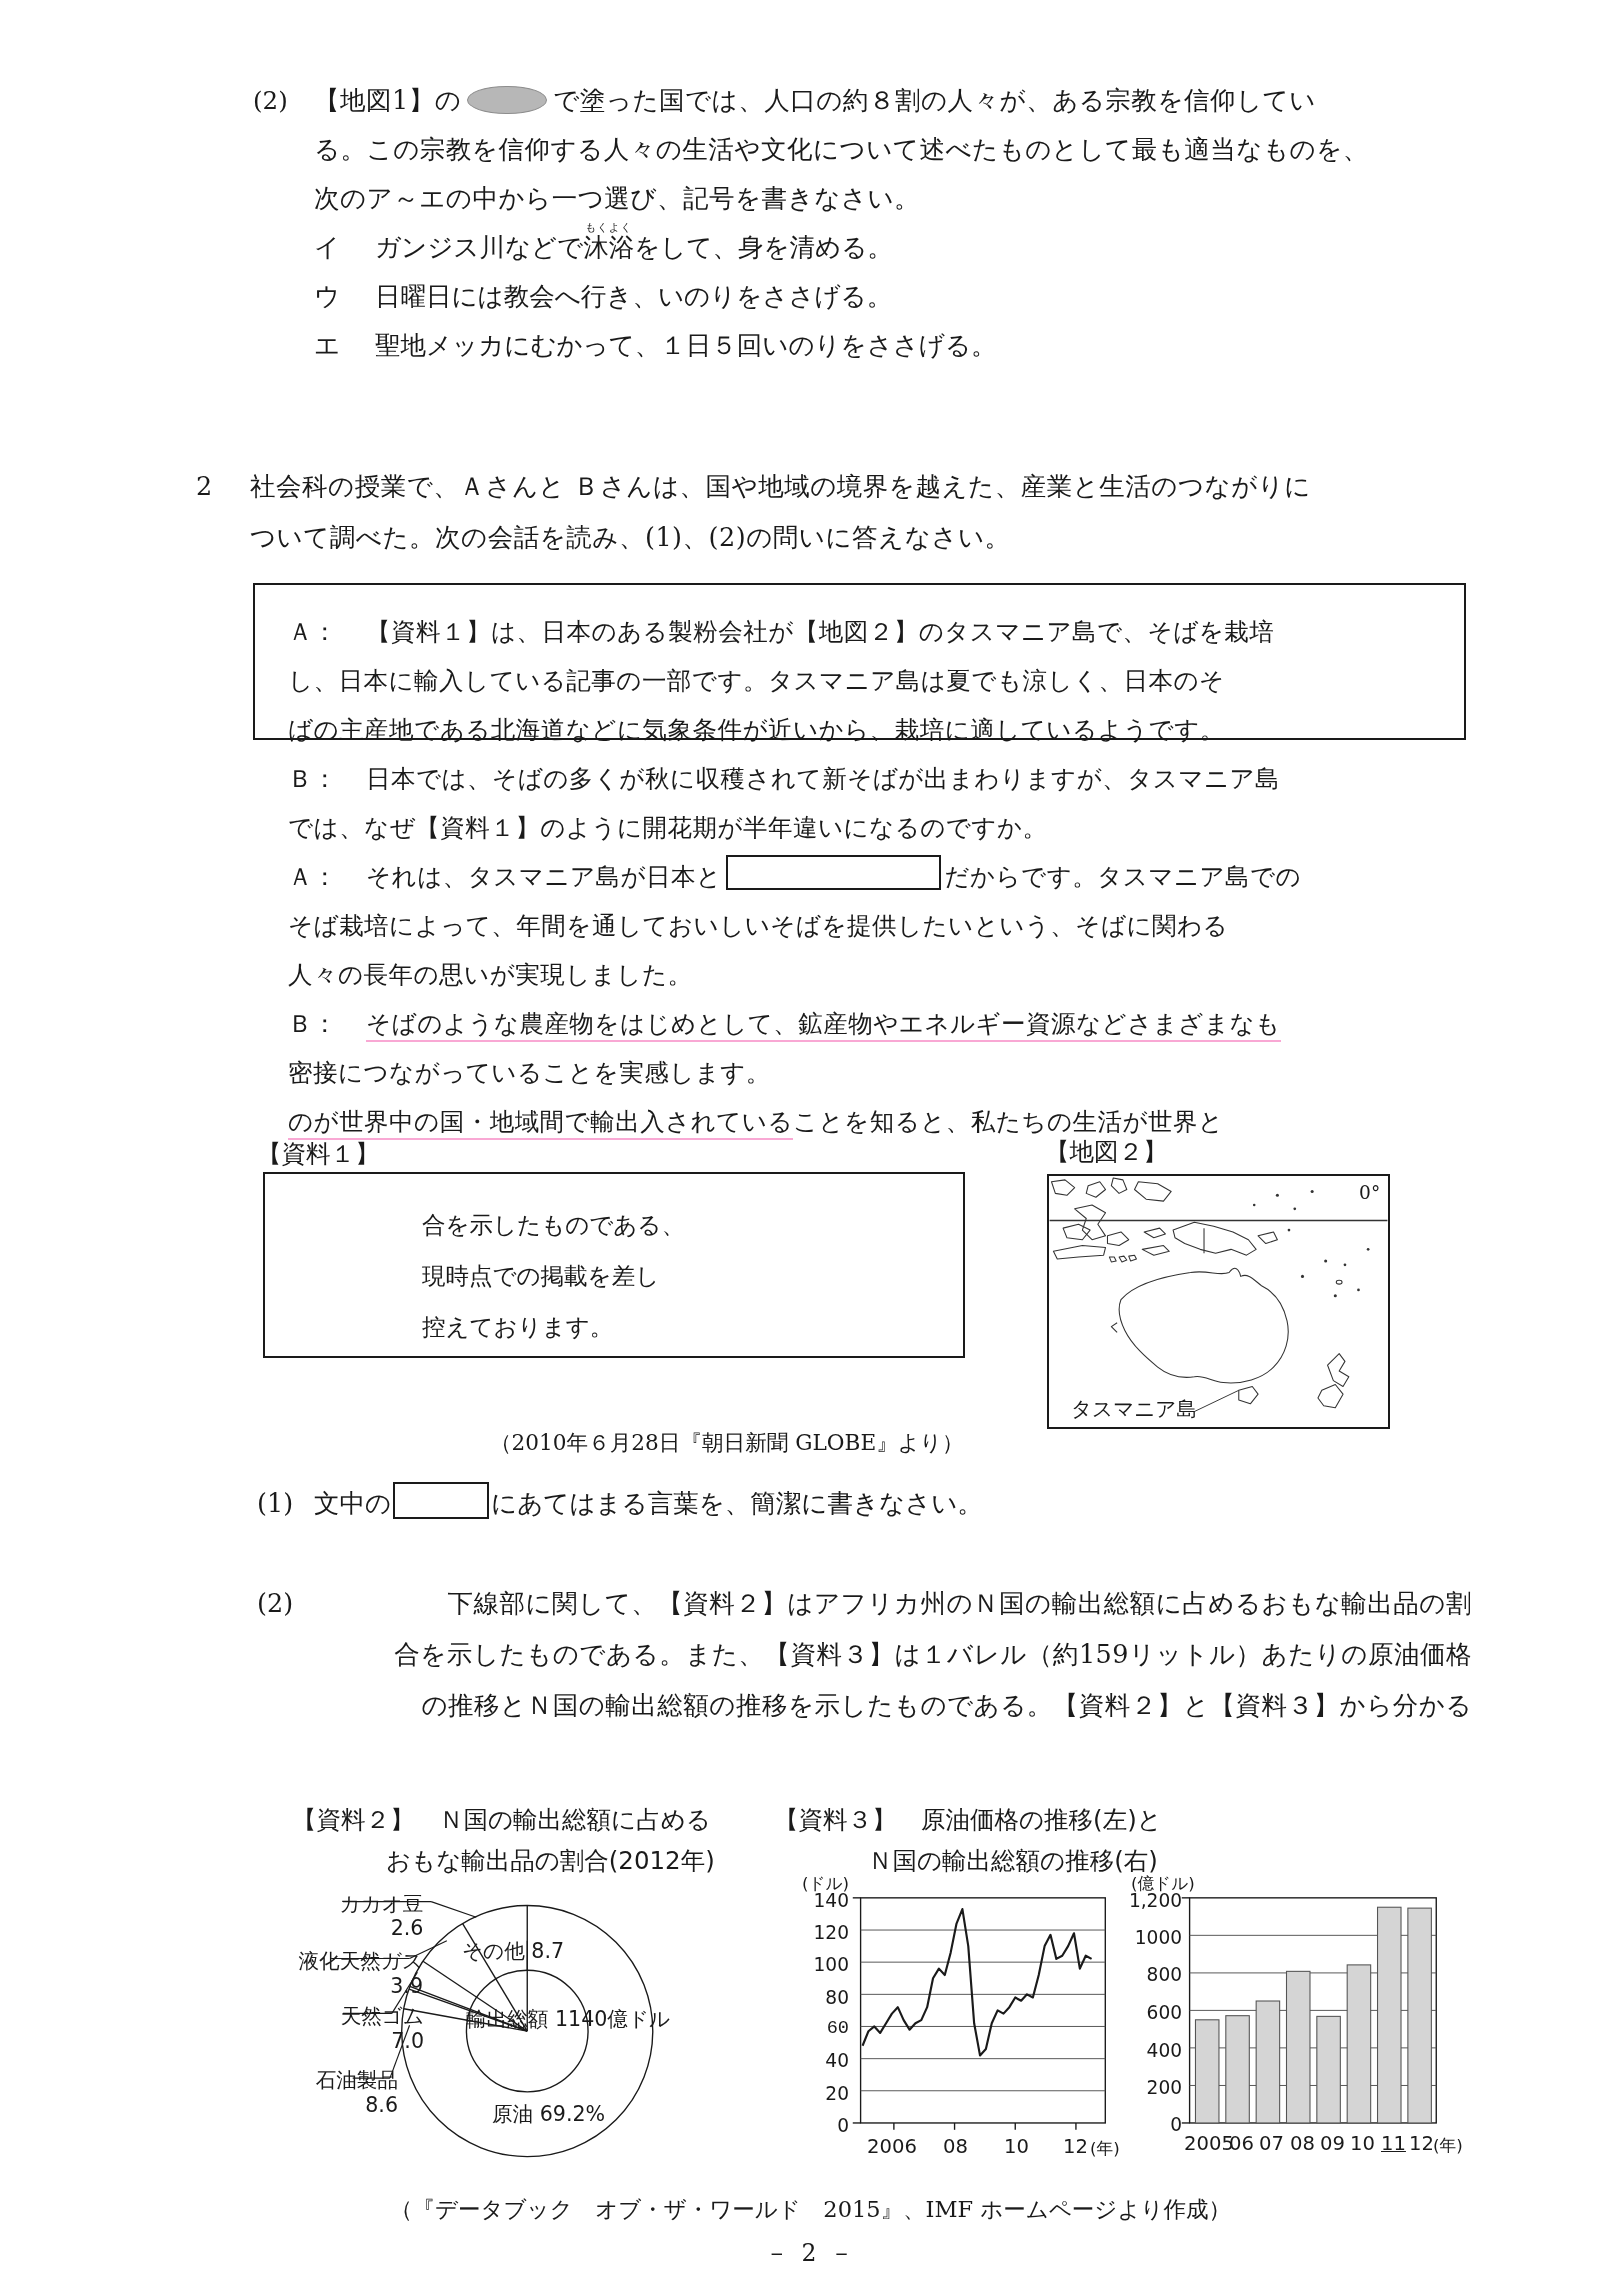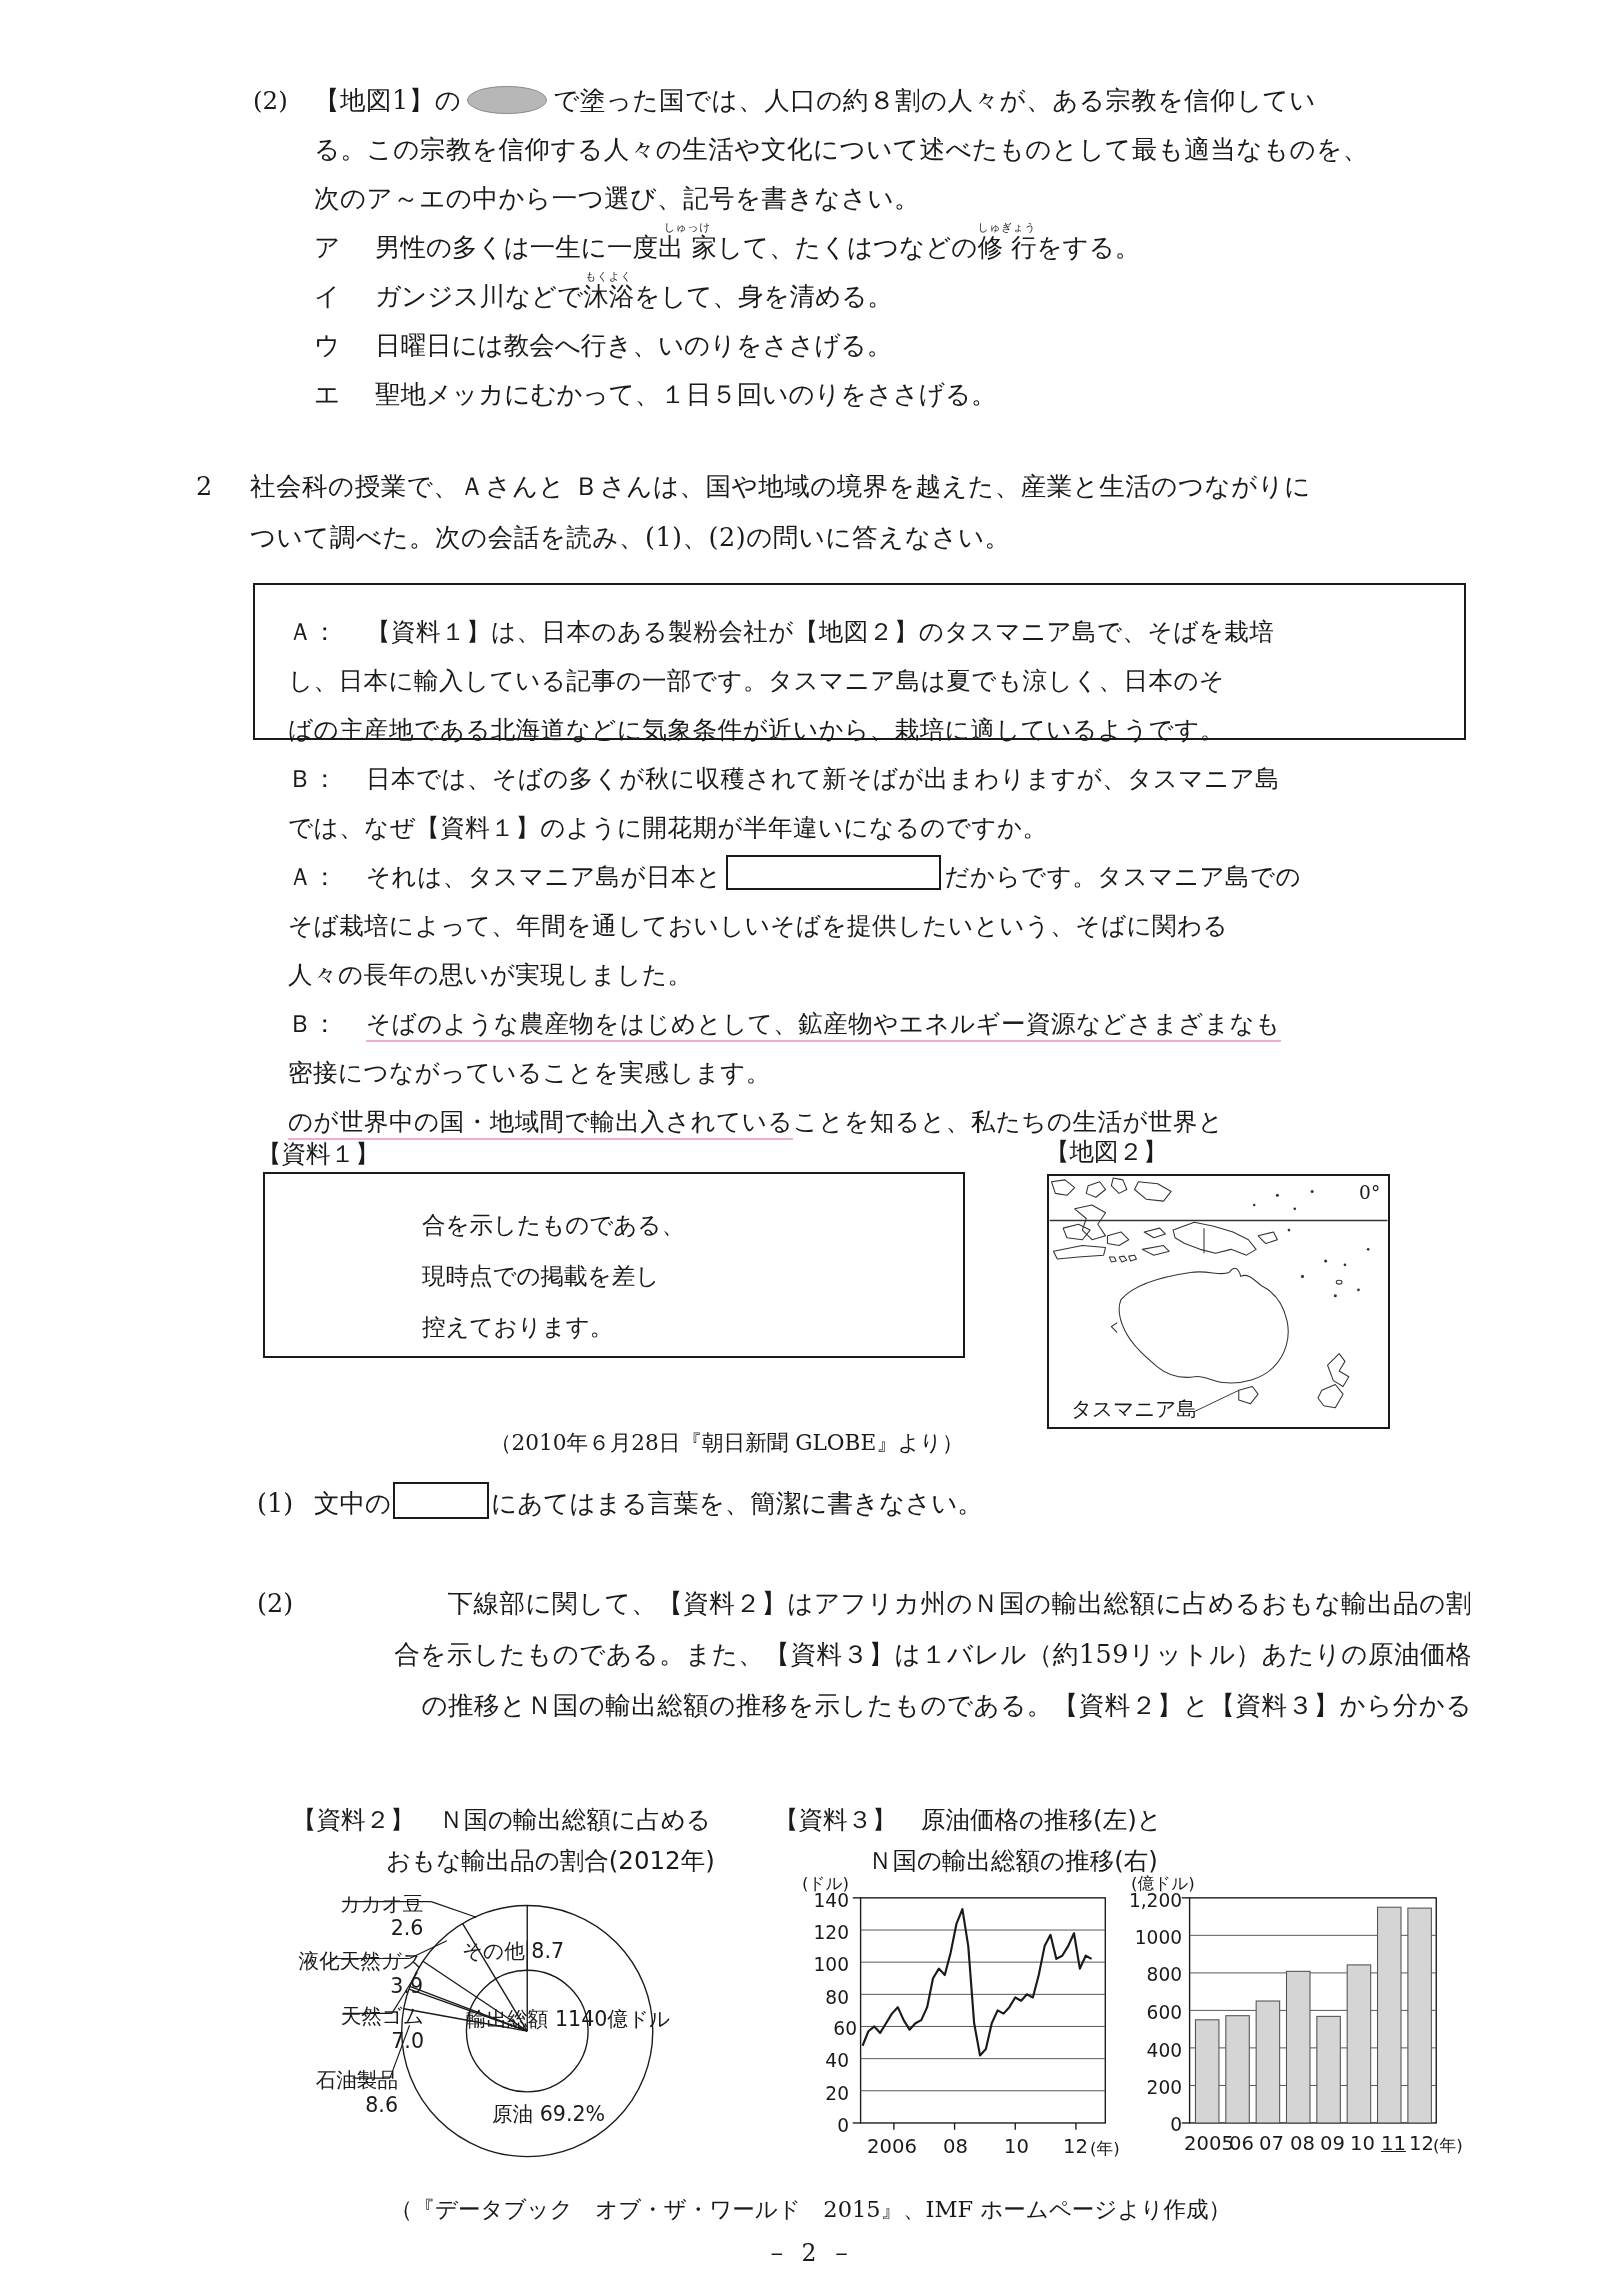--- a/index.html
+++ b/index.html
@@ -121,23 +121,20 @@
   <div id="q2-block" class="jp">
     <span class="num">(2)</span>
     <div class="body">
       <div class="line">
         <span>【地図1】の</span><span class="ellipse-mark"></span><span>で塗った国では、人口の約８割の人々が、ある宗教を信仰してい</span>
       </div>
       <div class="line">る。この宗教を信仰する人々の生活や文化について述べたものとして最も適当なものを、</div>
       <div class="line">次のア～エの中から一つ選び、記号を書きなさい。</div>
     </div>
     <div class="choices">
-      <div class="choice">
-        <span class="mk">ア</span><span>男性の多くは一生に一度</span><span class="ruby"><span class="rt">しゅっけ</span><span>出 家</span></span><span>して、たくはつなどの</span><span class="ruby"><span class="rt">しゅぎょう</span><span>修 行</span></span><span>をする。</span>
-      </div>
       <div class="choice">
         <span class="mk">イ</span><span>ガンジス川などで</span><span class="ruby"><span class="rt">もくよく</span><span>沐浴</span></span><span>をして、身を清める。</span>
       </div>
       <div class="choice">
         <span class="mk">ウ</span><span>日曜日には教会へ行き、いのりをささげる。</span>
       </div>
       <div class="choice">
         <span class="mk">エ</span><span>聖地メッカにむかって、１日５回いのりをささげる。</span>
       </div>
     </div>
@@ -379,21 +376,21 @@
         116,160.7 122,154.1 128,150.9 134,137.7 140,108.1 146,98.3 152,104.9
         158,82.0 164,52.3 170,37.5 176,75.3 182,154.1 188,187.0 194,180.4
         200,154.1 206,141.0 212,144.3 218,137.7 224,127.8 230,131.1 236,124.6
         242,127.8 248,104.9 254,75.3 260,63.8 266,88.4 272,85.1 278,75.3
         284,62.2 290,98.3 296,85.1 302,88.4"></polyline>
     </svg>
     <div class="tick" style="left:0px;top:17.6px;width:53px;">140</div>
     <div class="tick" style="left:0px;top:50px;width:53px;">120</div>
     <div class="tick" style="left:0px;top:82px;width:53px;">100</div>
     <div class="tick" style="left:0px;top:115px;width:53px;">80</div>
-    <div class="tick" style="left:8px;top:146px;width:53px;">60</div>
+    <div class="tick" style="left:0px;top:146px;width:53px;font-family:Liberation Mono, monospace;">60</div>
     <div class="tick" style="left:0px;top:178px;width:53px;">40</div>
     <div class="tick" style="left:0px;top:211px;width:53px;">20</div>
     <div class="tick" style="left:0px;top:243px;width:53px;">0</div>
     <div class="xtick" style="left:71px;top:263px;">2006</div>
     <div class="xtick" style="left:147px;top:263px;">08</div>
     <div class="xtick" style="left:208px;top:263px;">10</div>
     <div class="xtick" style="left:267px;top:263px;">12</div>
     <div class="axis-unit" style="left:294px;top:265px;">(年)</div>
   </div>
 

